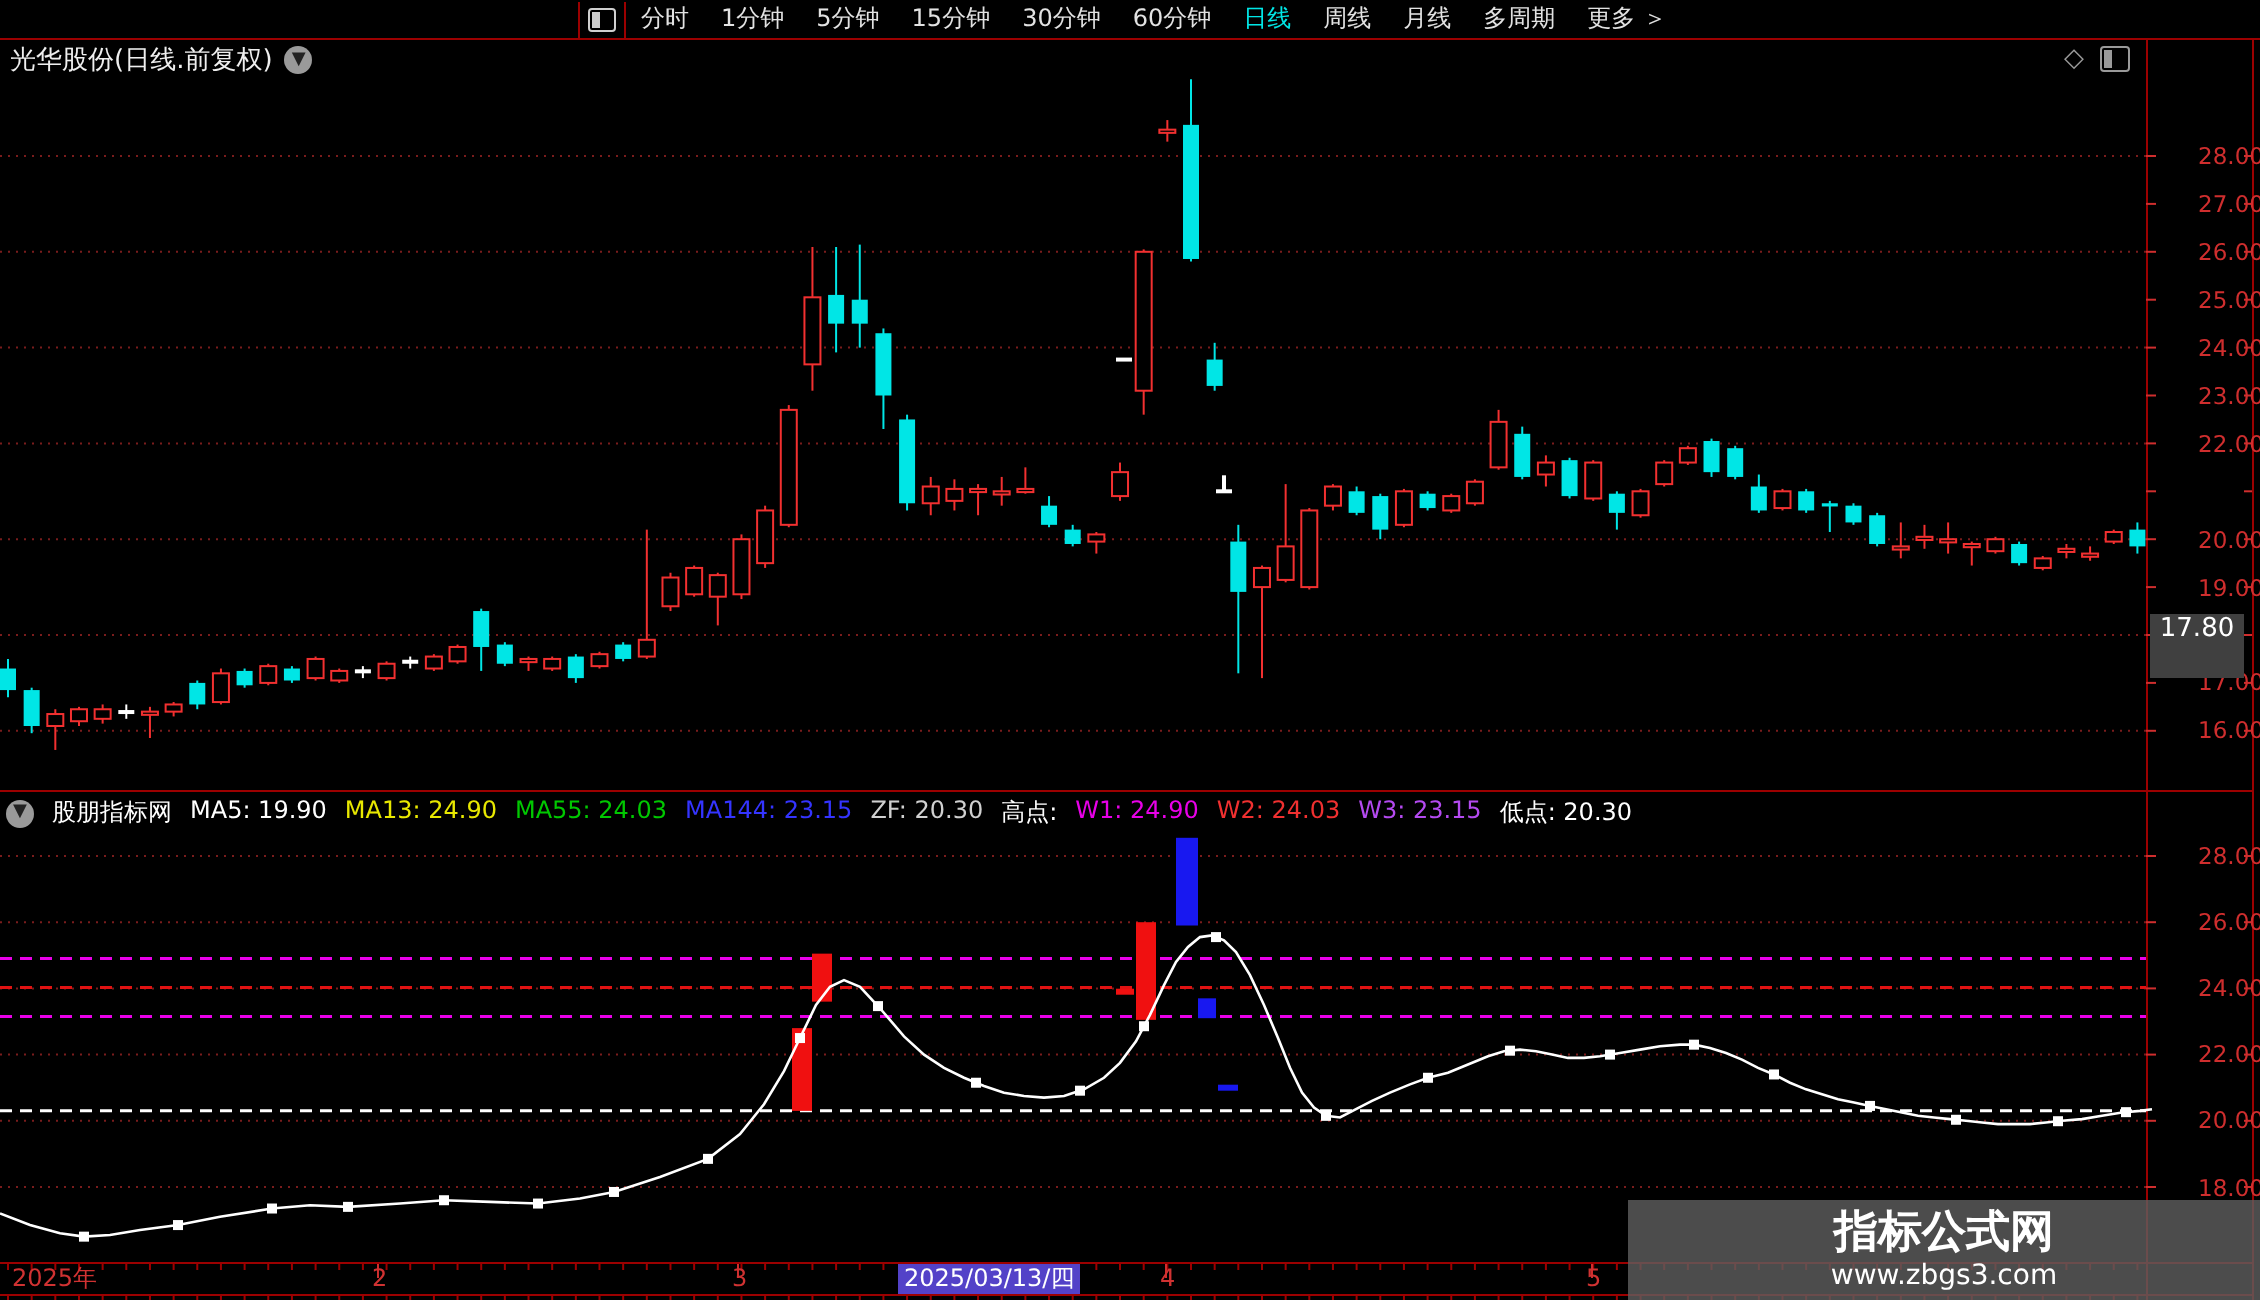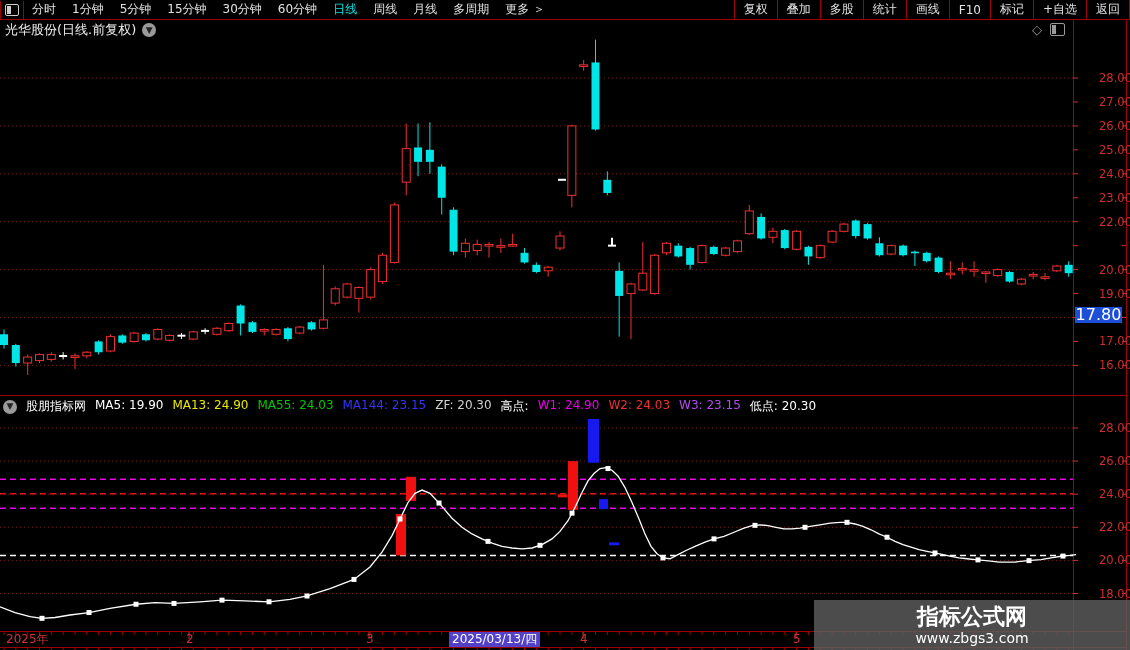--- a/index.html
+++ b/index.html
@@ -21,22 +21,22 @@
   
   .titlerow{position:absolute;left:5px;top:21px;display:flex;align-items:center;gap:6px;
             font-size:13px;color:#efefef;}
   .circle-chevron{width:14px;height:14px;border-radius:50%;background:#9a9a9a;display:inline-flex;
                   align-items:center;justify-content:center;color:#222;font-size:9px;line-height:1;}
   .corner-icons{position:absolute;top:22px;left:1032px;display:flex;align-items:center;gap:8px;color:#9a9a9a;font-size:13px;}
   .mini-win{width:13px;height:11px;border:1px solid #9a9a9a;border-radius:2px;position:relative;}
   .mini-win::after{content:"";position:absolute;left:1px;top:1px;bottom:1px;width:4px;background:#9a9a9a;}
   
   .axis-label{position:absolute;width:47px;text-align:center;font-size:11.5px;color:#cf2e2e;padding-left:17px;}
-  .price-badge{position:absolute;left:1075px;width:47px;height:16px;background:#1d4ed8;color:#fff;
-               font-size:16px;text-align:center;line-height:16px;}
+  .price-badge{position:absolute;left:1075px;width:47px;height:32px;background:#404040;color:#fff;
+               font-size:13px;text-align:center;line-height:16px;}
   
   .indheader{position:absolute;left:3px;top:398px;display:flex;align-items:center;gap:9px;
              font-size:12px;white-space:nowrap;}
   
   .datebar{position:absolute;left:0;top:632px;width:1126px;height:15px;font-size:12px;}
   .date-item{position:absolute;top:0;color:#d03232;line-height:15px;}
   .date-item.hl{background:#5342c8;color:#ffffff;padding:0 3px;}
   
   .watermark{position:absolute;left:814px;top:600px;width:316px;height:50px;background:rgba(95,95,95,0.80);
              color:#fff;text-align:center;display:flex;flex-direction:column;justify-content:center;line-height:1.15;}
@@ -58,31 +58,20 @@
         <span class="period">1分钟</span>
         <span class="period">5分钟</span>
         <span class="period">15分钟</span>
         <span class="period">30分钟</span>
         <span class="period">60分钟</span>
         <span class="period active">日线</span>
         <span class="period">周线</span>
         <span class="period">月线</span>
         <span class="period">多周期</span>
         <span class="period">更多 ＞</span>
-      </div>
-    <div class="rightbtns" id="rightbtns">
-        <span class="rbtn">复权</span>
-        <span class="rbtn">叠加</span>
-        <span class="rbtn">多股</span>
-        <span class="rbtn">统计</span>
-        <span class="rbtn">画线</span>
-        <span class="rbtn">F10</span>
-        <span class="rbtn">标记</span>
-        <span class="rbtn">+自选</span>
-        <span class="rbtn">返回</span>
       </div>
   </div>
 
   <div class="titlerow">
     <span>光华股份(日线.前复权)</span>
     <span class="circle-chevron">▼</span>
   </div>
   <div class="corner-icons">
     <span>◇</span>
     <span class="mini-win"></span>

